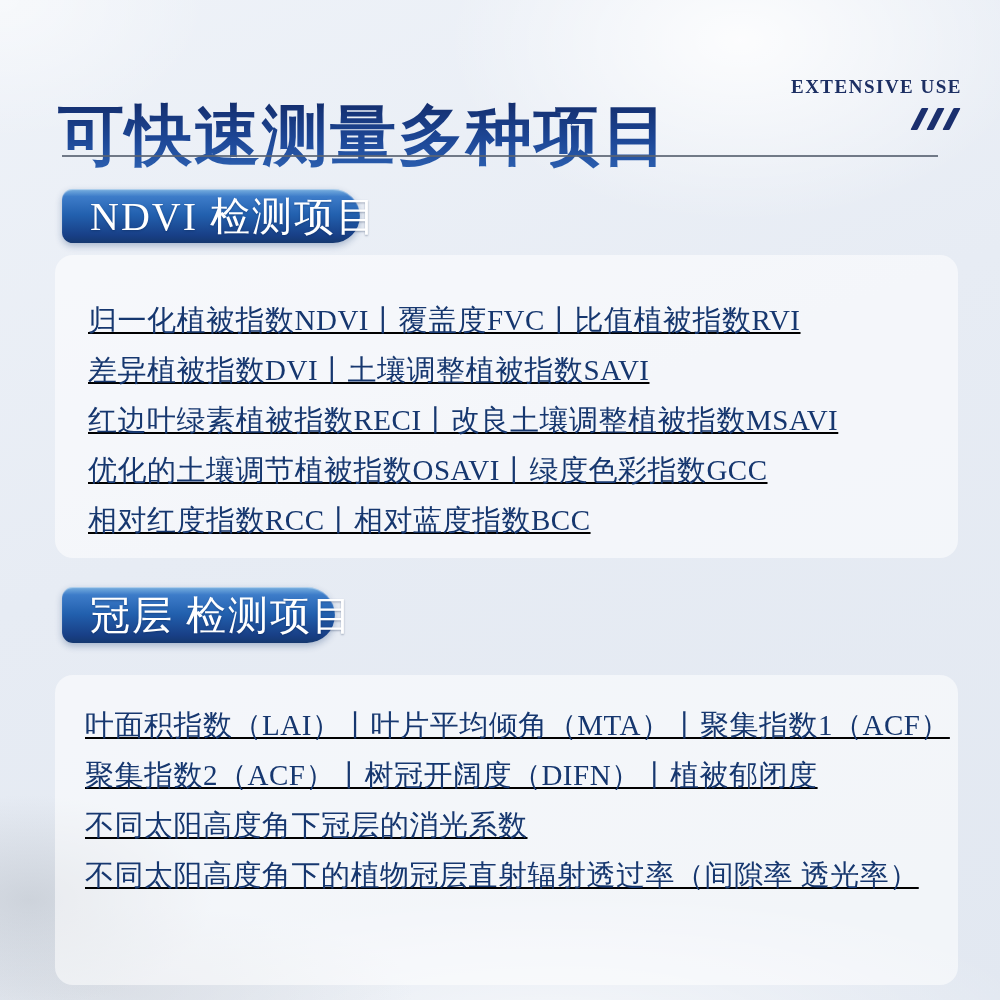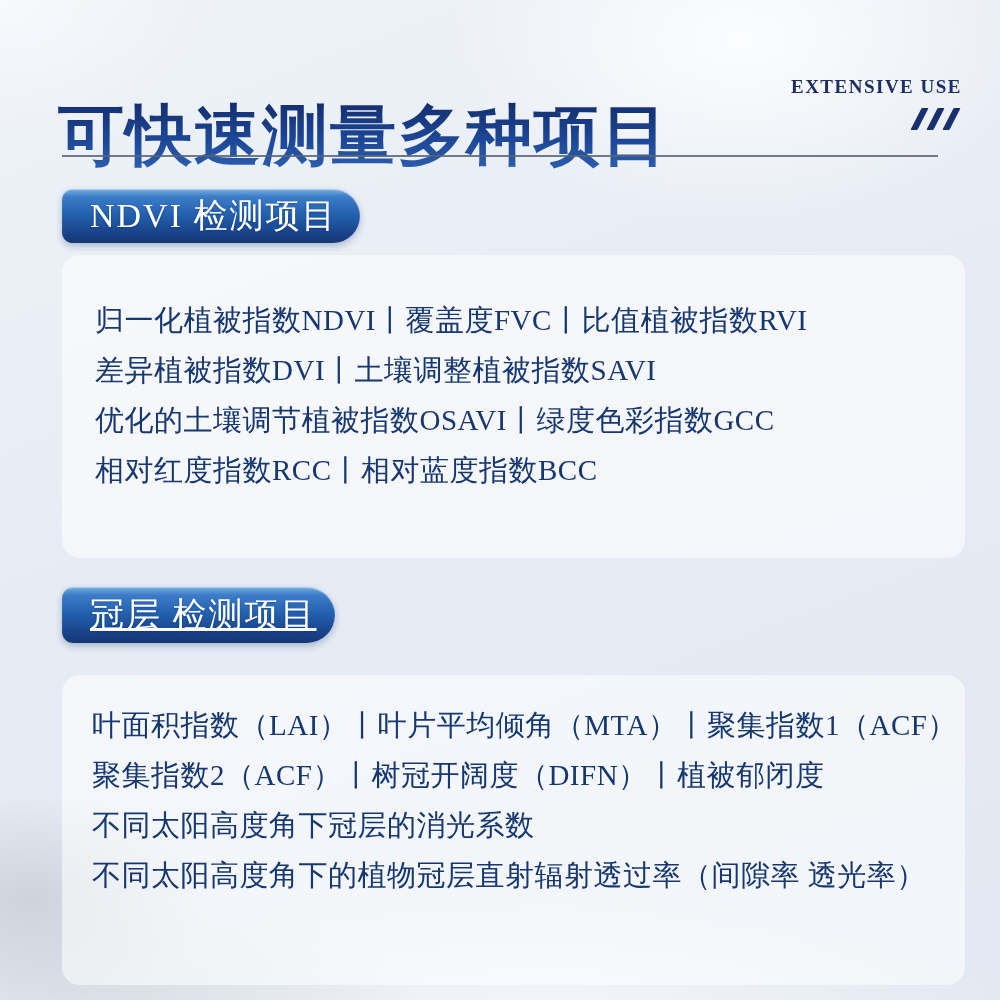--- a/index.html
+++ b/index.html
@@ -45,30 +45,31 @@
     position:absolute;left:62px;top:155px;width:876px;height:2px;
     background:#5b6473;opacity:0.85;
   }
   .badge{
     position:absolute;left:62px;
     display:flex;align-items:center;
     padding:0 40px 0 28px;
     border-radius:11px 28px 28px 11px;
     background:linear-gradient(180deg,#7ab1e0 0%,#3d7cc9 14%,#2260ae 48%,#183f86 86%,#15386f 100%);
     box-shadow:0 3px 7px rgba(21,56,111,0.30), inset 0 1px 1px rgba(255,255,255,0.45);
-    color:#ffffff;font-size:34px;letter-spacing:2px;white-space:nowrap;
+    color:#ffffff;font-size:40px;letter-spacing:2px;white-space:nowrap;
     text-shadow:0 1px 2px rgba(10,30,70,0.35);
   }
   .badge-1{top:189px;height:54px;width:298px;box-sizing:border-box;}
-  .badge-2{top:587px;height:56px;width:273px;box-sizing:border-box;text-decoration:underline;}
+  .badge-2{top:587px;height:56px;width:273px;box-sizing:border-box;}
   .panel{
-    position:absolute;left:62px;width:903px;
+    position:absolute;left:55px;width:903px;
     background:rgba(255,255,255,0.55);
     border-radius:18px;
     box-sizing:border-box;
+    text-decoration:underline;
   }
   .panel-1{top:255px;height:303px;padding:40px 20px 0 33px;}
   .panel-2{top:675px;height:310px;padding:25px 22px 0 30px;}
   .item-line{
     font-size:29px;line-height:50px;
     color:#16376f;white-space:nowrap;
     letter-spacing:0.5px;
   }
 </style>
 </head>
@@ -88,20 +89,21 @@
 
   <div class="divider"></div>
 
   <div class="badge badge-1">
     <span>NDVI 检测项目</span>
   </div>
 
   <div class="panel panel-1">
     <div class="item-line">归一化植被指数NDVI丨覆盖度FVC丨比值植被指数RVI</div>
     <div class="item-line">差异植被指数DVI丨土壤调整植被指数SAVI</div>
+    <div class="item-line">红边叶绿素植被指数RECI丨改良土壤调整植被指数MSAVI</div>
     <div class="item-line">优化的土壤调节植被指数OSAVI丨绿度色彩指数GCC</div>
     <div class="item-line">相对红度指数RCC丨相对蓝度指数BCC</div>
   </div>
 
   <div class="badge badge-2">
     <span>冠层 检测项目</span>
   </div>
 
   <div class="panel panel-2">
     <div class="item-line">叶面积指数（LAI）丨叶片平均倾角（MTA）丨聚集指数1（ACF）</div>

